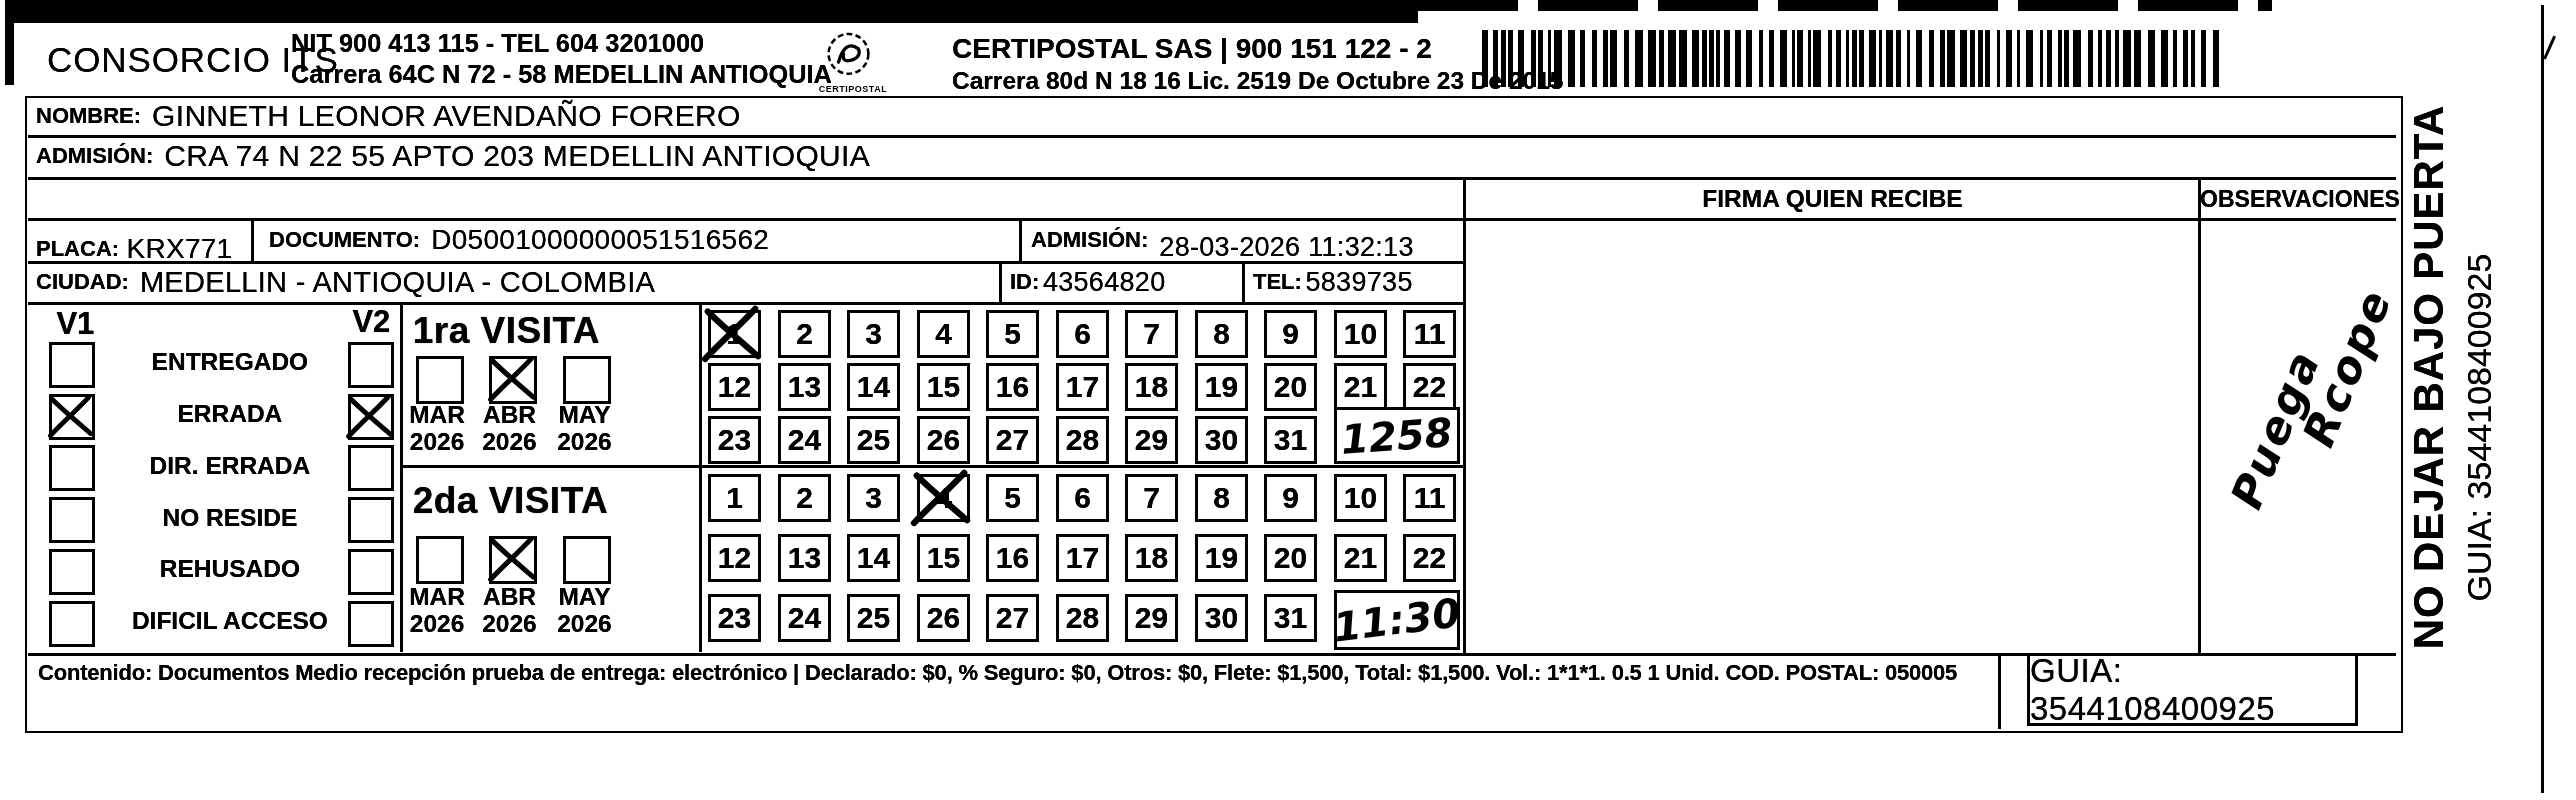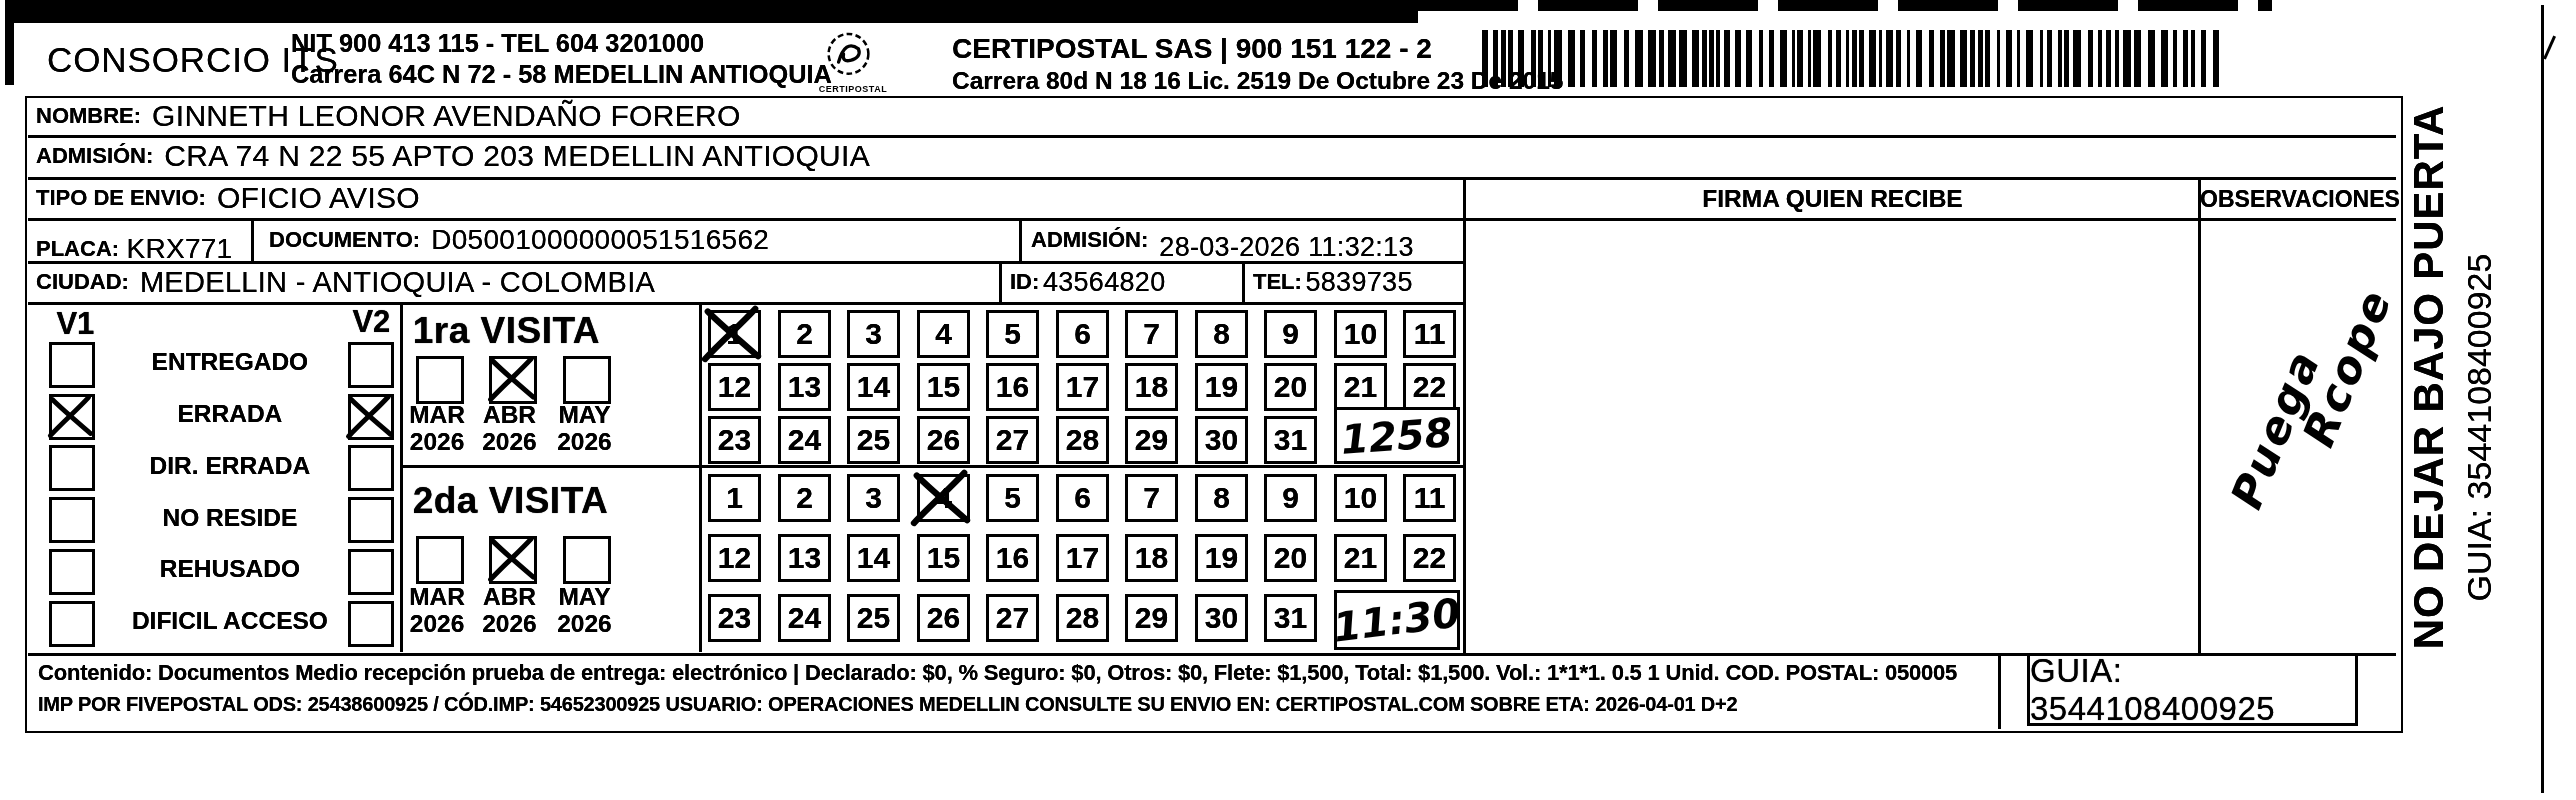--- a/index.html
+++ b/index.html
@@ -163,24 +163,20 @@
   <div class="vline" style="left:1998px;top:653px;width:2.7px;height:76px;"></div>
 
   <div class="row" style="left:36px;top:96px;height:40px;">
     <span class="flabel">NOMBRE:</span>
     <span class="fvalue" style="font-size:30px;">GINNETH LEONOR AVENDAÑO FORERO</span>
   </div>
   <div class="row" style="left:36px;top:136px;height:40px;">
     <span class="flabel">ADMISIÓN:</span>
     <span class="fvalue" style="font-size:30px;">CRA 74 N 22 55 APTO 203 MEDELLIN ANTIOQUIA</span>
   </div>
-  <div class="row" style="left:36px;top:178px;height:39px;">
-    <span class="flabel">TIPO DE ENVIO:</span>
-    <span class="fvalue" style="font-size:30px;">OFICIO AVISO</span>
-  </div>
   <div class="row" style="left:36px;top:228px;height:41px;gap:7.3px;">
     <span class="flabel">PLACA:</span>
     <span class="fvalue">KRX771</span>
   </div>
   <div class="row" style="left:269px;top:219px;height:41px;">
     <span class="flabel">DOCUMENTO:</span>
     <span class="fvalue">D05001000000051516562</span>
   </div>
   <div class="row" style="left:1031px;top:219px;height:41px;">
     <span class="flabel">ADMISIÓN:</span>
@@ -346,20 +342,19 @@
       <div class="day" style="left:357px;top:129px;">28</div>
       <div class="day" style="left:426px;top:129px;">29</div>
       <div class="day" style="left:496px;top:129px;">30</div>
       <div class="day" style="left:565px;top:129px;">31</div>
       <div class="timebox" style="left:635px;top:125px;width:120px;height:54px;">
         <span class="handwriting" style="font-size:40px;transform:rotate(-7deg);">11:30</span>
       </div>
     </div>
 
   <div class="footline" style="top:660px;font-size:22px;">Contenido: Documentos Medio recepción prueba de entrega: electrónico | Declarado: $0, % Seguro: $0, Otros: $0, Flete: $1,500, Total: $1,500. Vol.: 1*1*1. 0.5  1 Unid. COD. POSTAL: 050005</div>
-  <div class="footline" style="top:693px;font-size:20px;">IMP POR FIVEPOSTAL ODS: 25438600925 / CÓD.IMP: 54652300925 USUARIO: OPERACIONES MEDELLIN CONSULTE SU ENVIO EN: CERTIPOSTAL.COM SOBRE ETA: 2026-04-01 D+2</div>
   <div class="guia-box">GUIA: 3544108400925</div>
 
   <div class="sideline scan" style="left:2154px;top:355px;width:545px;height:44px;font-size:42px;font-weight:700;letter-spacing:0.9px;">NO DEJAR BAJO PUERTA</div>
   <div class="sideline scan" style="left:2264px;top:410px;width:427px;height:35px;font-size:34px;">GUIA: 3544108400925</div>
 
 </div>
 
 
 </body></html>

